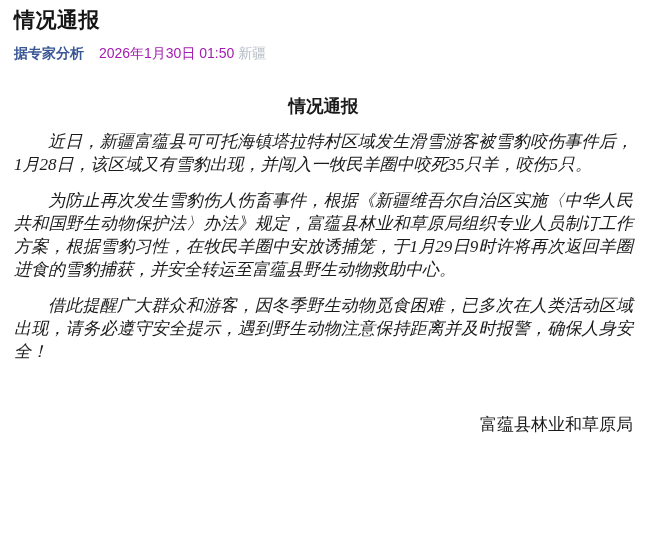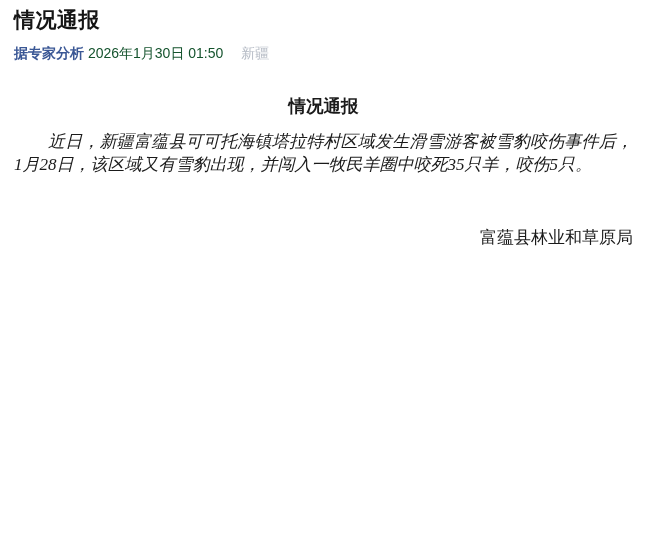--- a/index.html
+++ b/index.html
@@ -34,25 +34,25 @@
     font-size: 14px;
     line-height: 20px;
     white-space: nowrap;
   }
   .meta .source {
     color: #3A5795;
     font-weight: 700;
     cursor: pointer;
   }
   .meta .datetime {
-    color: #14532d;
+    color: #a21caf;
+    margin-left: 11px;
   }
   .meta .location {
     color: #B4BAC4;
-    margin-left: 14px;
   }
   .article {
     margin-top: 32px;
     font-family: "Liberation Serif", "DejaVu Serif", serif;
     font-size: 17px;
     line-height: 23px;
     color: #1a1a1a;
   }
   .article-heading {
     margin: 0 0 12px 0;
@@ -99,22 +99,24 @@
     <span class="datetime">2026年1月30日 01:50</span>
     <span class="location">新疆</span>
   </div>
 
   <div class="article">
 
     <h2 class="article-heading">情况通报</h2>
 
     <p>近日，新疆富蕴县可可托海镇塔拉特村区域发生滑雪游客被雪豹咬伤事件后，1月28日，该区域又有雪豹出现，并闯入一牧民羊圈中咬死35只羊，咬伤5只。</p>
 
+    <p>为防止再次发生雪豹伤人伤畜事件，根据《新疆维吾尔自治区实施〈中华人民共和国野生动物保护法〉办法》规定，富蕴县林业和草原局组织专业人员制订工作方案，根据雪豹习性，在牧民羊圈中安放诱捕笼，于1月29日9时许将再次返回羊圈进食的雪豹捕获，并安全转运至富蕴县野生动物救助中心。</p>
 
 
+    <p>借此提醒广大群众和游客，因冬季野生动物觅食困难，已多次在人类活动区域出现，请务必遵守安全提示，遇到野生动物注意保持距离并及时报警，确保人身安全！</p>
 
     <div class="signature">
       <div>富蕴县林业和草原局</div>
 
     </div>
 
   </div>
 </div>
 
 </body></html>

